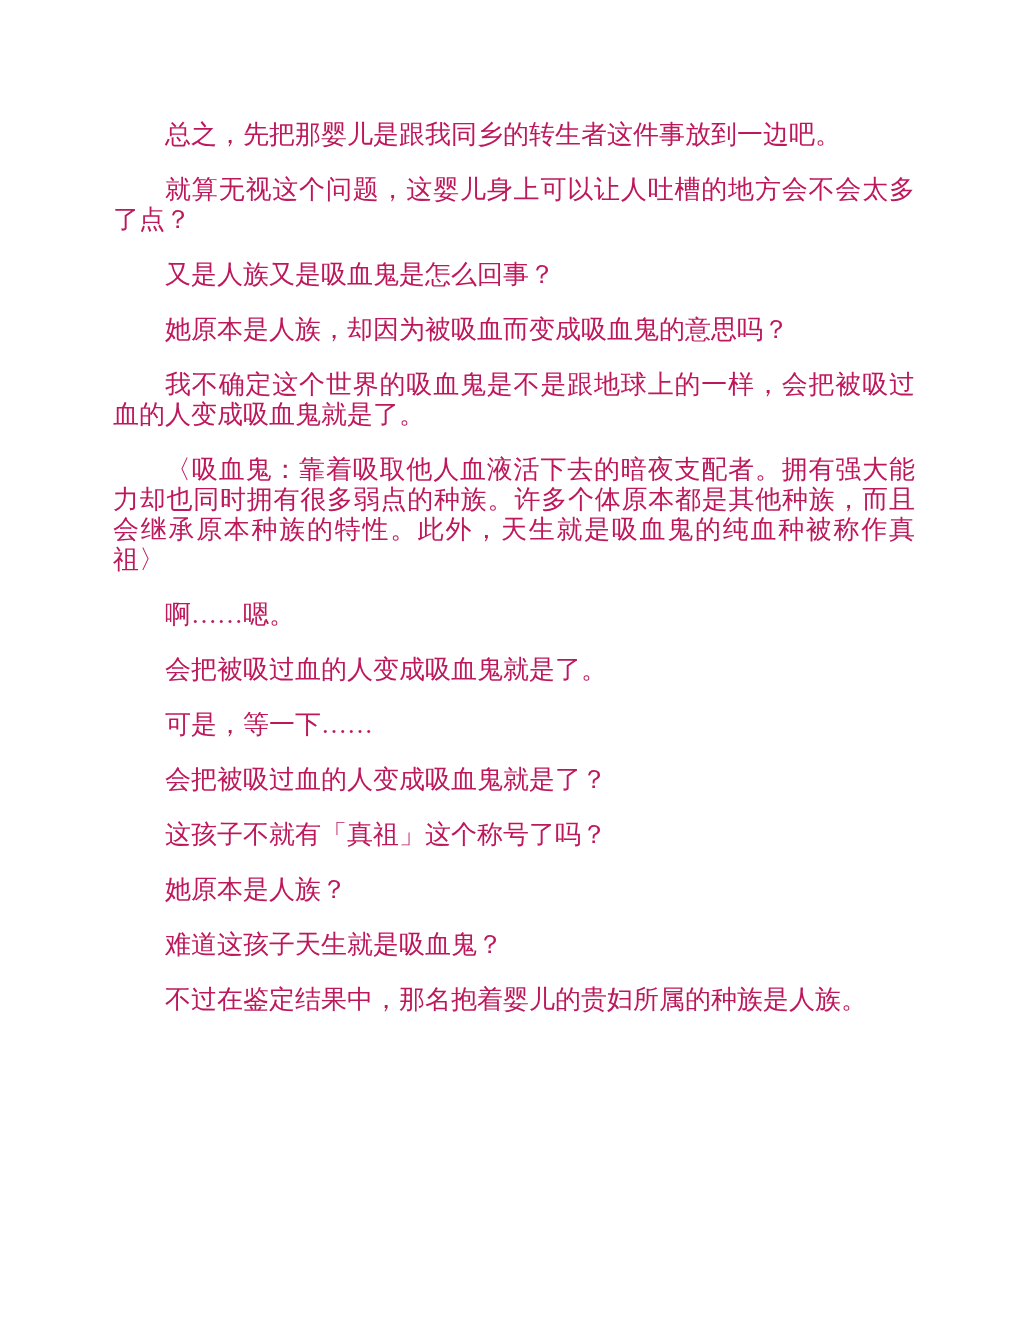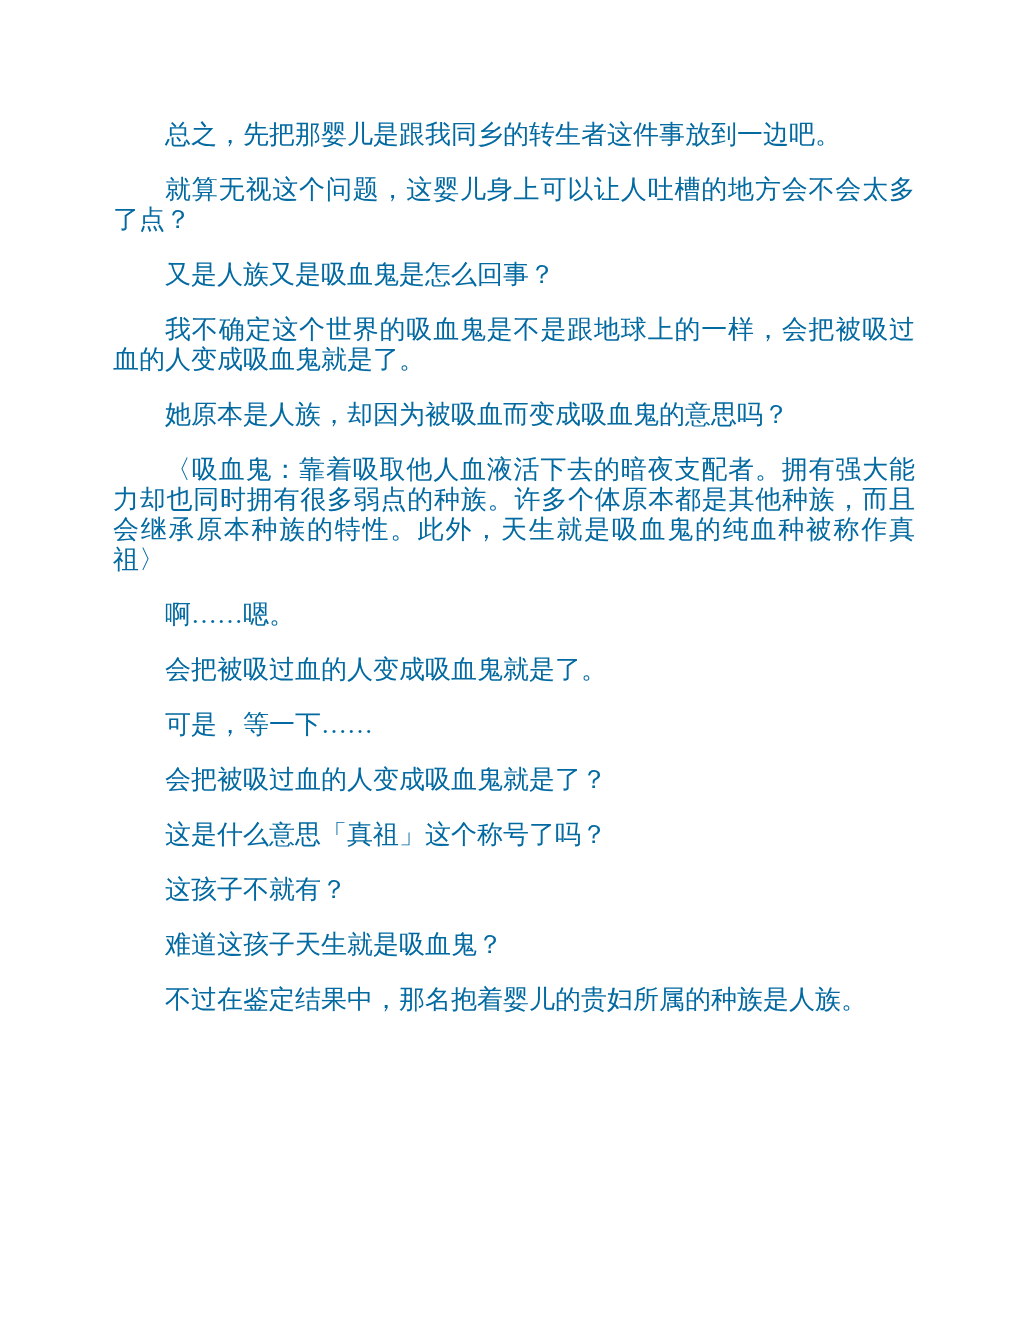--- a/index.html
+++ b/index.html
@@ -22,44 +22,44 @@
     height: 1320px;
     background: #ffffff;
   }
   .page-text {
     position: absolute;
     left: 113px;
     top: 120px;
     width: 802px;
     font-size: 26px;
     line-height: 30px;
-    color: #0369a1;
+    color: #be185d;
     text-align: justify;
     letter-spacing: 0;
     word-break: break-all;
   }
   .page-text p {
     margin: 0 0 25px 0;
     padding: 0;
     text-indent: 2em;
   }
 </style>
 </head>
 <body>
 
 <div class="page">
   <div class="page-text">
       <p>总之，先把那婴儿是跟我同乡的转生者这件事放到一边吧。</p>
       <p>就算无视这个问题，这婴儿身上可以让人吐槽的地方会不会太多了点？</p>
       <p>又是人族又是吸血鬼是怎么回事？</p>
+      <p>她原本是人族，却因为被吸血而变成吸血鬼的意思吗？</p>
       <p>我不确定这个世界的吸血鬼是不是跟地球上的一样，会把被吸过血的人变成吸血鬼就是了。</p>
-      <p>她原本是人族，却因为被吸血而变成吸血鬼的意思吗？</p>
       <p>〈吸血鬼：靠着吸取他人血液活下去的暗夜支配者。拥有强大能力却也同时拥有很多弱点的种族。许多个体原本都是其他种族，而且会继承原本种族的特性。此外，天生就是吸血鬼的纯血种被称作真祖〉</p>
       <p>啊……嗯。</p>
       <p>会把被吸过血的人变成吸血鬼就是了。</p>
       <p>可是，等一下……</p>
       <p>会把被吸过血的人变成吸血鬼就是了？</p>
-      <p>这是什么意思「真祖」这个称号了吗？</p>
-      <p>这孩子不就有？</p>
+      <p>这孩子不就有「真祖」这个称号了吗？</p>
+      <p>她原本是人族？</p>
       <p>难道这孩子天生就是吸血鬼？</p>
       <p>不过在鉴定结果中，那名抱着婴儿的贵妇所属的种族是人族。</p>
     </div>
 </div>
 
 </body></html>

